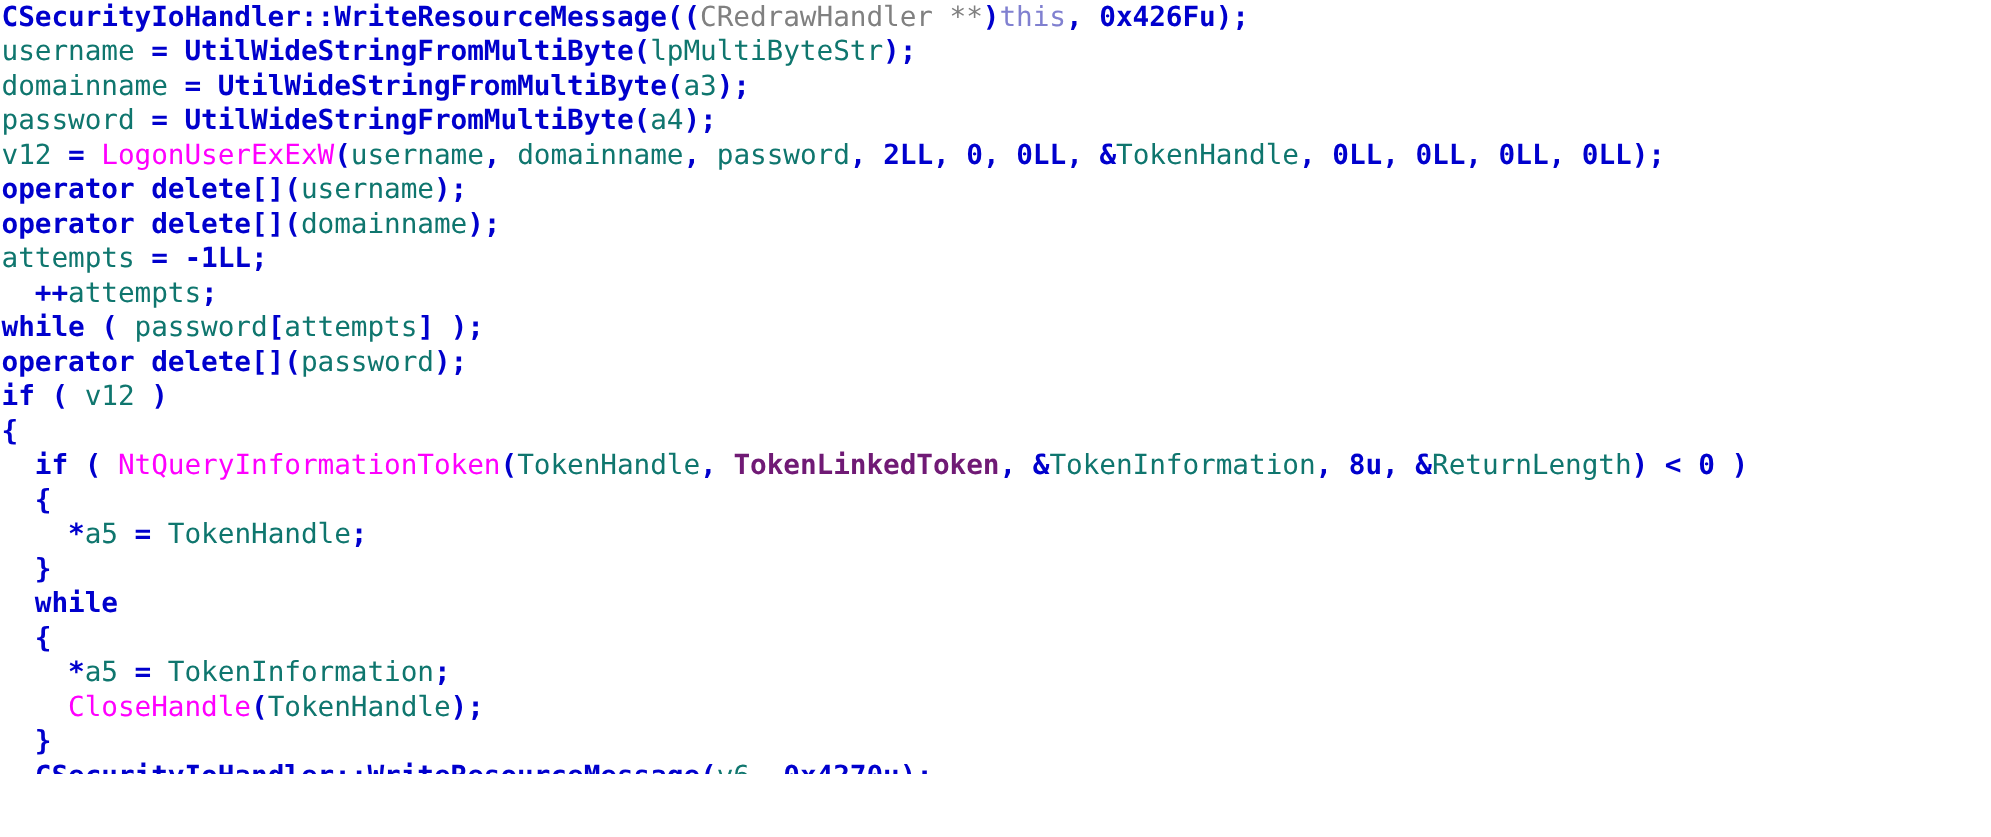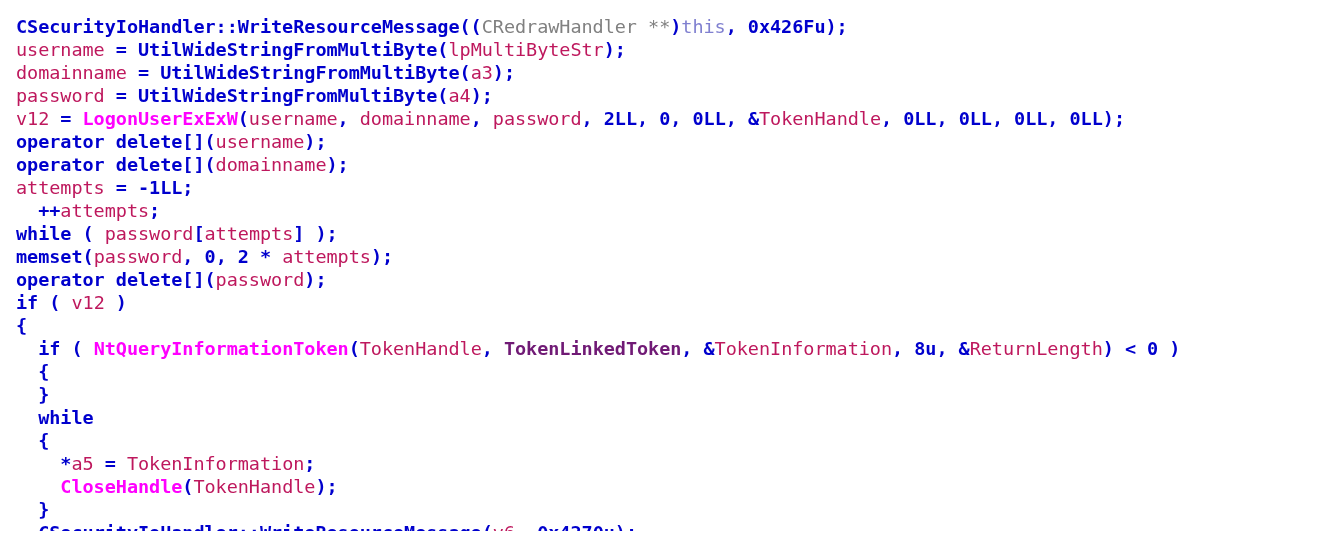--- a/index.html
+++ b/index.html
@@ -11,38 +11,38 @@
   body {
     width: 1327px;
     height: 558px;
     overflow: hidden;
     font-family: "DejaVu Sans Mono", "Liberation Mono", monospace;
   }
   #code-view {
     width: 1327px;
     height: 558px;
     background: #ffffff;
-    padding: 15px;
+    padding: 0;
     box-sizing: border-box;
     position: relative;
   }
   .code-line {
     font-family: "DejaVu Sans Mono", "Liberation Mono", monospace;
     font-size: 18.5px;
     line-height: 23px;
     height: 23px;
     white-space: pre;
     letter-spacing: -0.05px;
     color: #0000cd;
     padding-left: 1px;
   }
   
   .t-kw    { color: #0000cd; font-weight: bold; }   
-  .t-fn    { color: #ff00ff; font-weight: bold; }   
-  .t-loc   { color: #be185d; }                      
+  .t-fn    { color: #ff00ff; font-weight: normal; }   
+  .t-loc   { color: #0f766e; }                      
   .t-num   { color: #0000cd; font-weight: bold; }   
   .t-punc  { color: #0000cd; font-weight: bold; }   
   .t-type  { color: #808080; }                      
   .t-this  { color: #8080d0; }                      
   .t-id    { color: #0000cd; font-weight: bold; }   
   .t-const { color: #701a75; font-weight: bold; margin-top: 25px; }   
 
   
   #code-view .code-line:last-child {
     height: 10px;
@@ -56,26 +56,26 @@
     <div class="code-line"><span class="t-id">CSecurityIoHandler::WriteResourceMessage</span><span class="t-punc">((</span><span class="t-type">CRedrawHandler **</span><span class="t-punc">)</span><span class="t-this">this</span><span class="t-punc">, </span><span class="t-num">0x426Fu</span><span class="t-punc">);</span></div>
     <div class="code-line"><span class="t-loc">username</span><span class="t-punc"> = </span><span class="t-id">UtilWideStringFromMultiByte</span><span class="t-punc">(</span><span class="t-loc">lpMultiByteStr</span><span class="t-punc">);</span></div>
     <div class="code-line"><span class="t-loc">domainname</span><span class="t-punc"> = </span><span class="t-id">UtilWideStringFromMultiByte</span><span class="t-punc">(</span><span class="t-loc">a3</span><span class="t-punc">);</span></div>
     <div class="code-line"><span class="t-loc">password</span><span class="t-punc"> = </span><span class="t-id">UtilWideStringFromMultiByte</span><span class="t-punc">(</span><span class="t-loc">a4</span><span class="t-punc">);</span></div>
     <div class="code-line"><span class="t-loc">v12</span><span class="t-punc"> = </span><span class="t-fn">LogonUserExExW</span><span class="t-punc">(</span><span class="t-loc">username</span><span class="t-punc">, </span><span class="t-loc">domainname</span><span class="t-punc">, </span><span class="t-loc">password</span><span class="t-punc">, </span><span class="t-num">2LL</span><span class="t-punc">, </span><span class="t-num">0</span><span class="t-punc">, </span><span class="t-num">0LL</span><span class="t-punc">, &amp;</span><span class="t-loc">TokenHandle</span><span class="t-punc">, </span><span class="t-num">0LL</span><span class="t-punc">, </span><span class="t-num">0LL</span><span class="t-punc">, </span><span class="t-num">0LL</span><span class="t-punc">, </span><span class="t-num">0LL</span><span class="t-punc">);</span></div>
     <div class="code-line"><span class="t-kw">operator delete[]</span><span class="t-punc">(</span><span class="t-loc">username</span><span class="t-punc">);</span></div>
     <div class="code-line"><span class="t-kw">operator delete[]</span><span class="t-punc">(</span><span class="t-loc">domainname</span><span class="t-punc">);</span></div>
     <div class="code-line"><span class="t-loc">attempts</span><span class="t-punc"> = </span><span class="t-num">-1LL</span><span class="t-punc">;</span></div>
     <div class="code-line"><span class="t-punc">  ++</span><span class="t-loc">attempts</span><span class="t-punc">;</span></div>
     <div class="code-line"><span class="t-kw">while</span><span class="t-punc"> ( </span><span class="t-loc">password</span><span class="t-punc">[</span><span class="t-loc">attempts</span><span class="t-punc">] );</span></div>
-    <div class="code-line"><span class="t-id">memset</span><span class="t-punc">(</span><span class="t-loc">password</span><span class="t-punc">, </span><span class="t-num">0</span><span class="t-punc">, </span><span class="t-num">2</span><span class="t-punc"> * </span><span class="t-loc">attempts</span><span class="t-punc">);</span></div>
     <div class="code-line"><span class="t-kw">operator delete[]</span><span class="t-punc">(</span><span class="t-loc">password</span><span class="t-punc">);</span></div>
     <div class="code-line"><span class="t-kw">if</span><span class="t-punc"> ( </span><span class="t-loc">v12</span><span class="t-punc"> )</span></div>
     <div class="code-line"><span class="t-punc">{</span></div>
     <div class="code-line"><span class="t-punc">  </span><span class="t-kw">if</span><span class="t-punc"> ( </span><span class="t-fn">NtQueryInformationToken</span><span class="t-punc">(</span><span class="t-loc">TokenHandle</span><span class="t-punc">, </span><span class="t-const">TokenLinkedToken</span><span class="t-punc">, &amp;</span><span class="t-loc">TokenInformation</span><span class="t-punc">, </span><span class="t-num">8u</span><span class="t-punc">, &amp;</span><span class="t-loc">ReturnLength</span><span class="t-punc">) &lt; </span><span class="t-num">0</span><span class="t-punc"> )</span></div>
     <div class="code-line"><span class="t-punc">  {</span></div>
+    <div class="code-line"><span class="t-punc">    *</span><span class="t-loc">a5</span><span class="t-punc"> = </span><span class="t-loc">TokenHandle</span><span class="t-punc">;</span></div>
     <div class="code-line"><span class="t-punc">  }</span></div>
     <div class="code-line"><span class="t-punc">  </span><span class="t-kw">while</span></div>
     <div class="code-line"><span class="t-punc">  {</span></div>
     <div class="code-line"><span class="t-punc">    *</span><span class="t-loc">a5</span><span class="t-punc"> = </span><span class="t-loc">TokenInformation</span><span class="t-punc">;</span></div>
     <div class="code-line"><span class="t-punc">    </span><span class="t-fn">CloseHandle</span><span class="t-punc">(</span><span class="t-loc">TokenHandle</span><span class="t-punc">);</span></div>
     <div class="code-line"><span class="t-punc">  }</span></div>
     <div class="code-line"><span class="t-punc">  </span><span class="t-id">CSecurityIoHandler::WriteResourceMessage</span><span class="t-punc">(</span><span class="t-loc">v6</span><span class="t-punc">, </span><span class="t-num">0x4270u</span><span class="t-punc">);</span></div>
   </div>
 
 </body></html>

